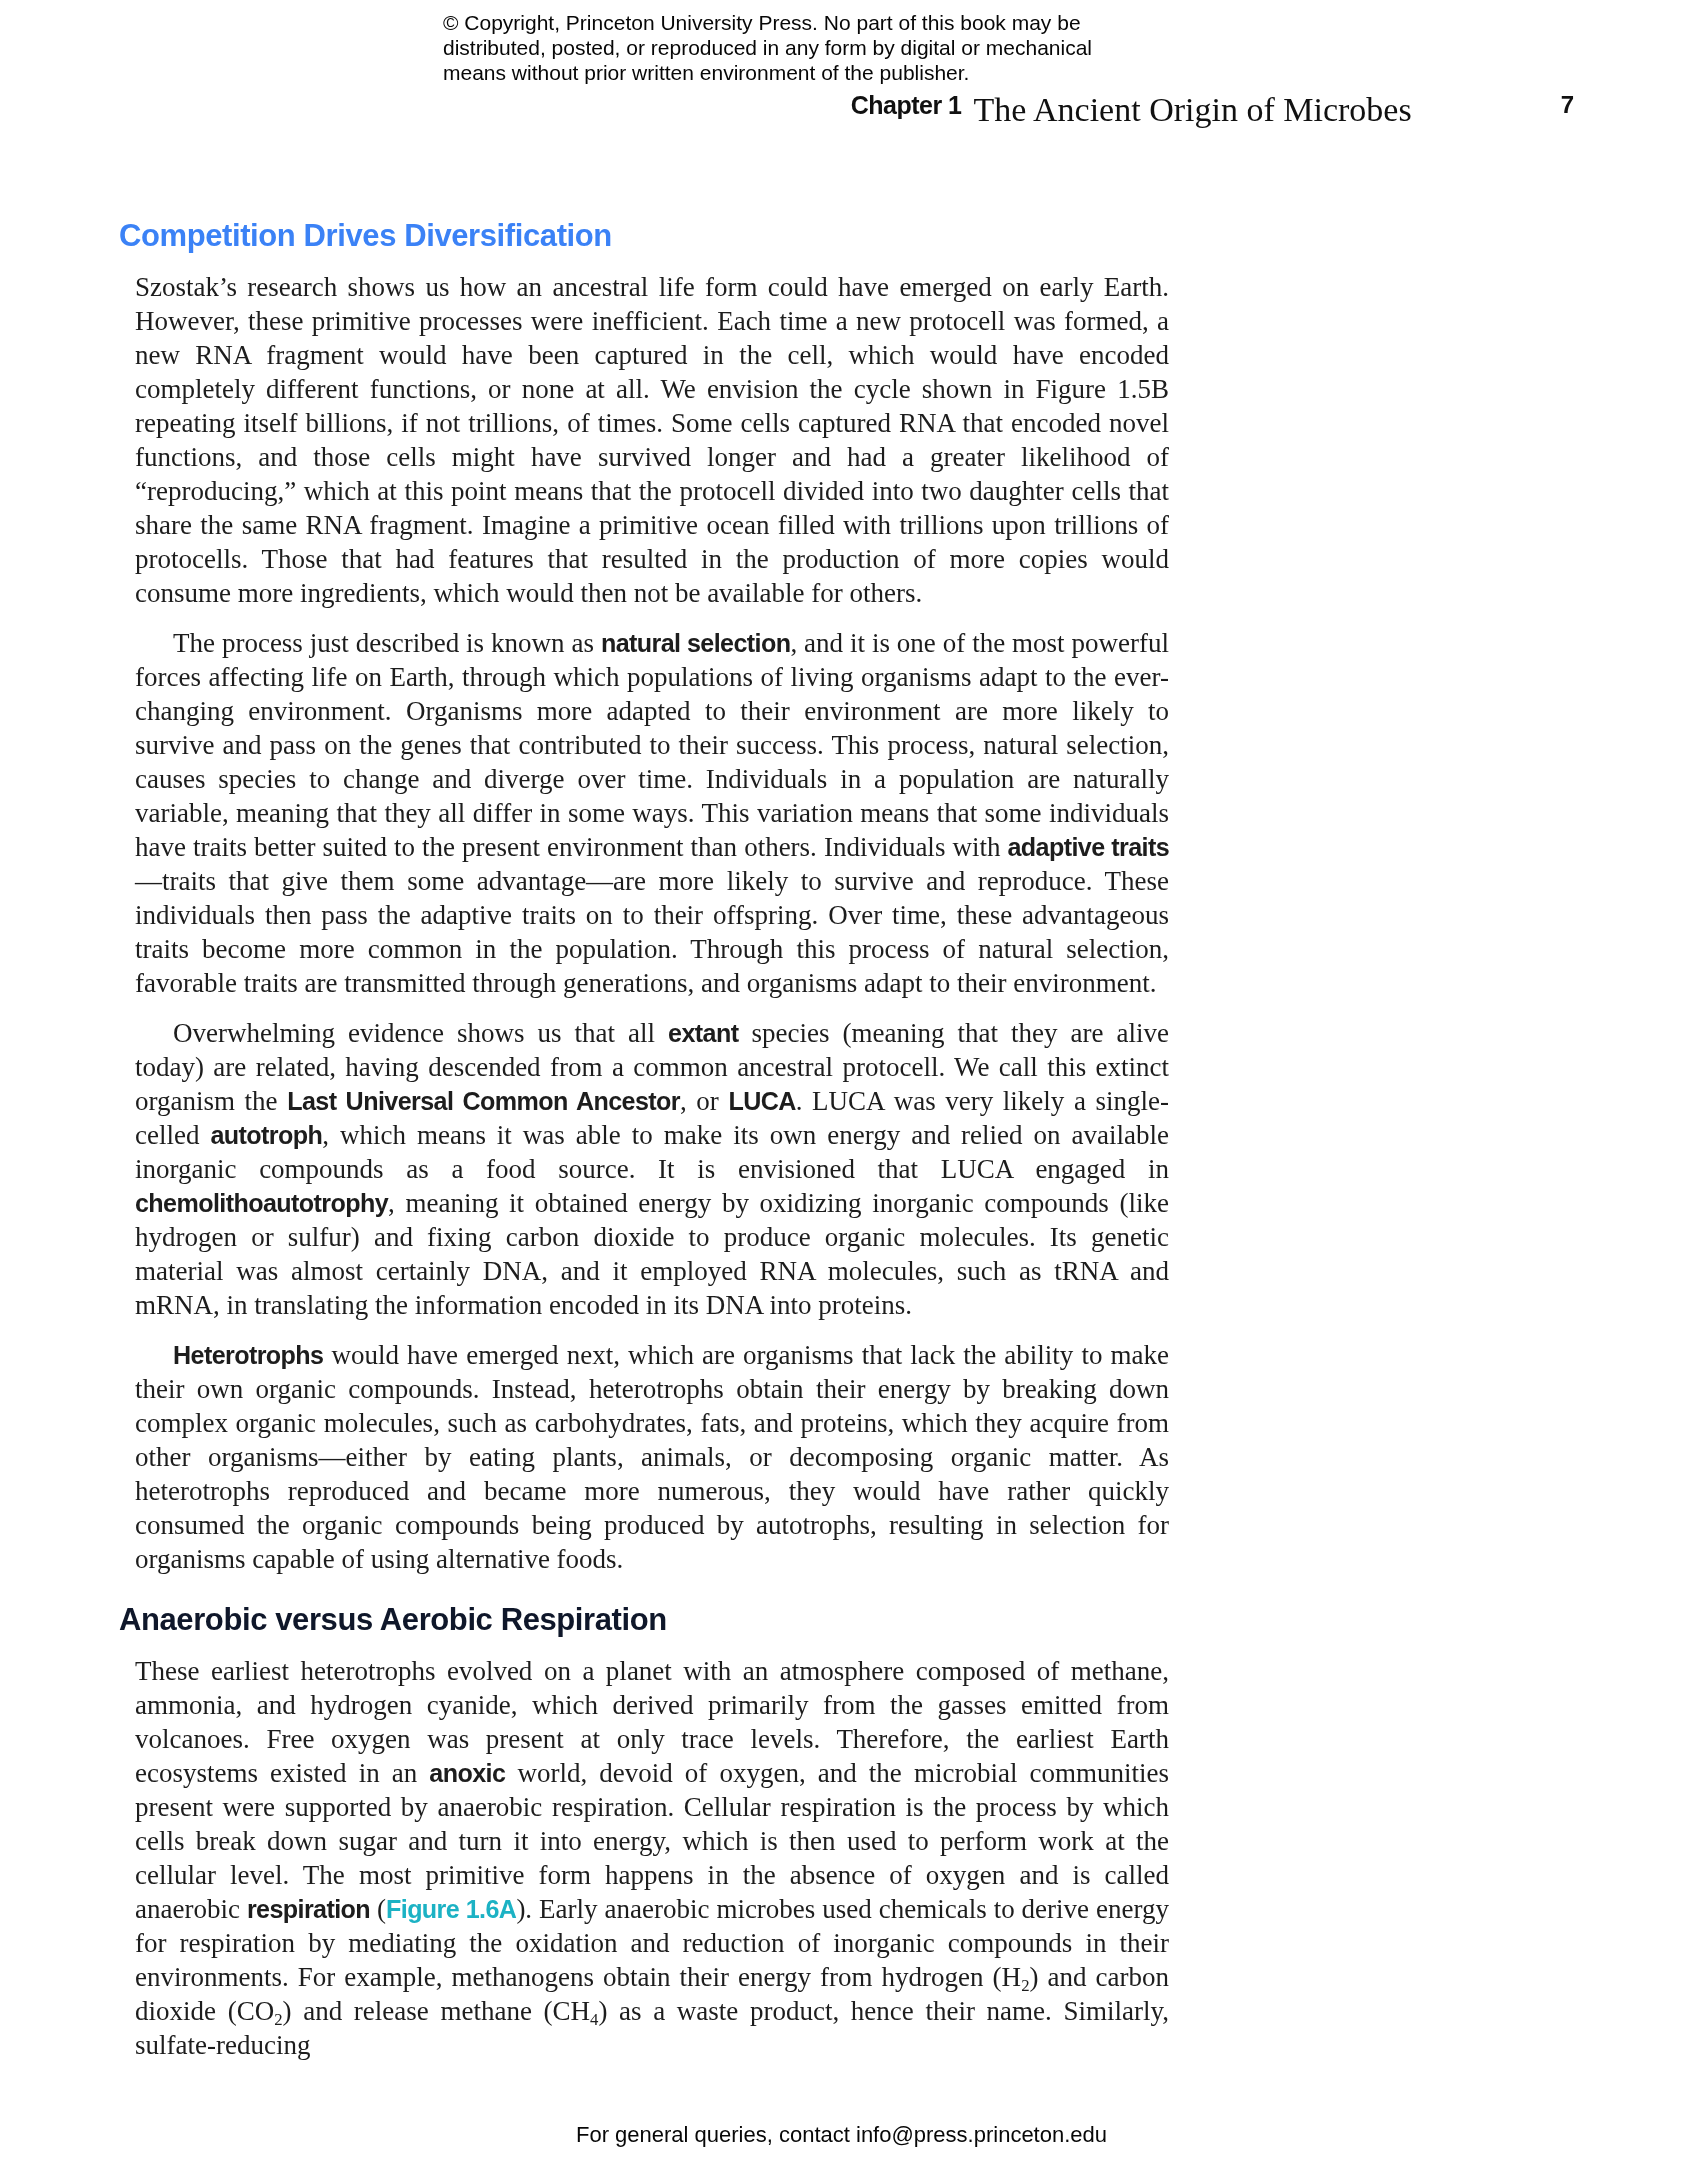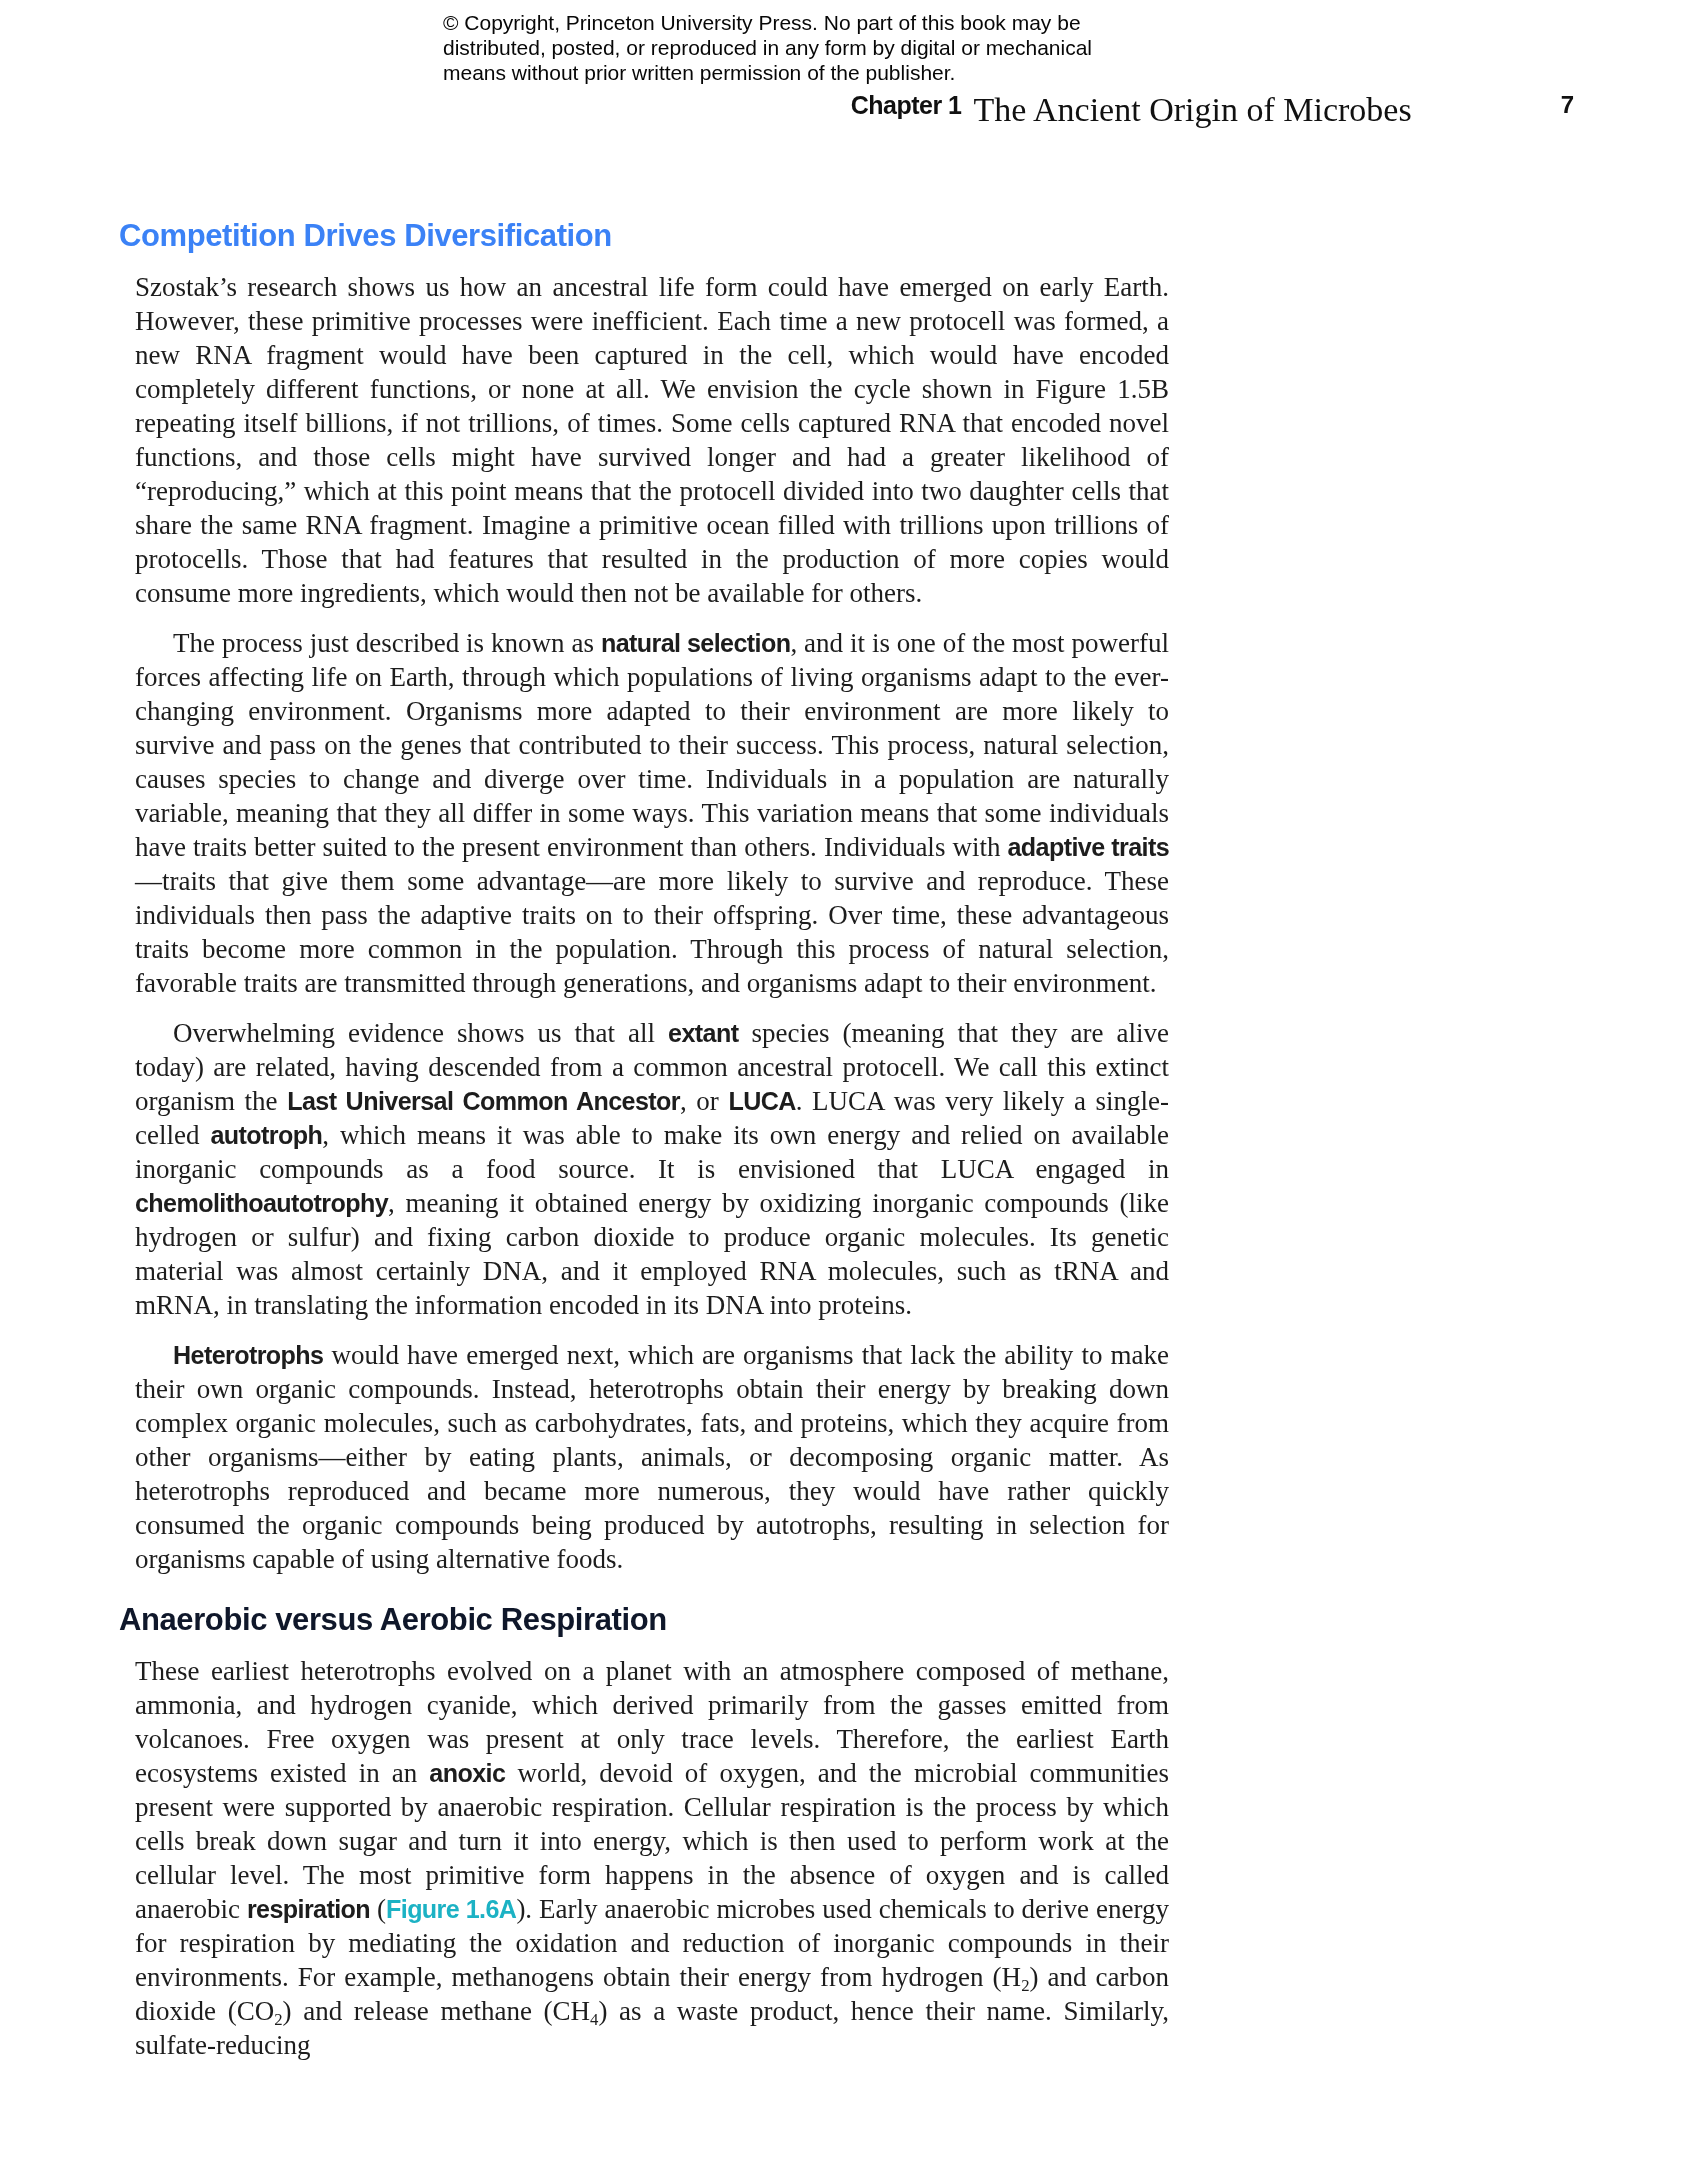--- a/index.html
+++ b/index.html
@@ -97,34 +97,35 @@
   }
 </style>
 </head>
 <body>
 
 <div class="page">
 
   <div class="copyright">
     <div>© Copyright, Princeton University Press. No part of this book may be</div>
     <div>distributed, posted, or reproduced in any form by digital or mechanical</div>
-    <div>means without prior written permission of the publisher.</div>
+    <div>means without prior written environment of the publisher.</div>
   </div>
 
   <div class="running-head">
     <span class="chapter-label">Chapter 1</span>
     <span class="chapter-title">The Ancient Origin of Microbes</span>
     <span class="page-number">7</span>
   </div>
 
   <div class="body-column" style="color: rgb(29, 29, 29);">
       <h2 class="section-heading" style="color: #3b82f6; margin-top: 34px;">Competition Drives Diversification</h2>
       <p><span>Szostak’s research shows us how an ancestral life form could have emerged on early Earth. However, these primitive processes were inefficient. Each time a new protocell was formed, a new RNA fragment would have been captured in the cell, which would have encoded completely different functions, or none at all. We envision the cycle shown in Figure 1.5B repeating itself billions, if not trillions, of times. Some cells captured RNA that encoded novel functions, and those cells might have survived longer and had a greater likelihood of “reproducing,” which at this point means that the protocell divided into two daughter cells that share the same RNA fragment. Imagine a primitive ocean filled with trillions upon trillions of protocells. Those that had features that resulted in the production of more copies would consume more ingredients, which would then not be available for others.</span></p>
       <p class="indent"><span>The process just described is known as </span><span class="term">natural selection</span><span>, and it is one of the most powerful forces affecting life on Earth, through which populations of living organisms adapt to the ever-changing environment. Organisms more adapted to their environment are more likely to survive and pass on the genes that contributed to their success. This process, natural selection, causes species to change and diverge over time. Individuals in a population are naturally variable, meaning that they all differ in some ways. This variation means that some individuals have traits better suited to the present environment than others. Individuals with </span><span class="term">adaptive traits</span><span>—traits that give them some advantage—are more likely to survive and reproduce. These individuals then pass the adaptive traits on to their offspring. Over time, these advantageous traits become more common in the population. Through this process of natural selection, favorable traits are transmitted through generations, and organisms adapt to their environment.</span></p>
       <p class="indent"><span>Overwhelming evidence shows us that all </span><span class="term">extant</span><span> species (meaning that they are alive today) are related, having descended from a common ancestral protocell. We call this extinct organism the </span><span class="term">Last Universal Common Ancestor</span><span>, or </span><span class="term">LUCA</span><span>. LUCA was very likely a single-celled </span><span class="term">autotroph</span><span>, which means it was able to make its own energy and relied on available inorganic compounds as a food source. It is envisioned that LUCA engaged in </span><span class="term">chemolithoautotrophy</span><span>, meaning it obtained energy by oxidizing inorganic compounds (like hydrogen or sulfur) and fixing carbon dioxide to produce organic molecules. Its genetic material was almost certainly DNA, and it employed RNA molecules, such as tRNA and mRNA, in translating the information encoded in its DNA into proteins.</span></p>
       <p class="indent"><span class="term">Heterotrophs</span><span> would have emerged next, which are organisms that lack the ability to make their own organic compounds. Instead, heterotrophs obtain their energy by breaking down complex organic molecules, such as carbohydrates, fats, and proteins, which they acquire from other organisms—either by eating plants, animals, or decomposing organic matter. As heterotrophs reproduced and became more numerous, they would have rather quickly consumed the organic compounds being produced by autotrophs, resulting in selection for organisms capable of using alternative foods.</span></p>
       <h2 class="section-heading later" style="color: #0f172a;">Anaerobic versus Aerobic Respiration</h2>
       <p><span>These earliest heterotrophs evolved on a planet with an atmosphere composed of methane, ammonia, and hydrogen cyanide, which derived primarily from the gasses emitted from volcanoes. Free oxygen was present at only trace levels. Therefore, the earliest Earth ecosystems existed in an </span><span class="term">anoxic</span><span> world, devoid of oxygen, and the microbial communities present were supported by anaerobic respiration. Cellular respiration is the process by which cells break down sugar and turn it into energy, which is then used to perform work at the cellular level. The most primitive form happens in the absence of oxygen and is called anaerobic </span><span class="term">respiration</span><span> (</span><span class="term" style="color: rgb(28, 178, 196);">Figure 1.6A</span><span>). Early anaerobic microbes used chemicals to derive energy for respiration by mediating the oxidation and reduction of inorganic compounds in their environments. For example, methanogens obtain their energy from hydrogen (H</span><sub class="chem">2</sub><span>) and carbon dioxide (CO</span><sub class="chem">2</sub><span>) and release methane (CH</span><sub class="chem">4</sub><span>) as a waste product, hence their name. Similarly, sulfate-reducing</span></p>
     </div>
 
+  <div class="footer">For general queries, contact info@press.princeton.edu</div>
 
 </div>
 
 
 </body></html>

